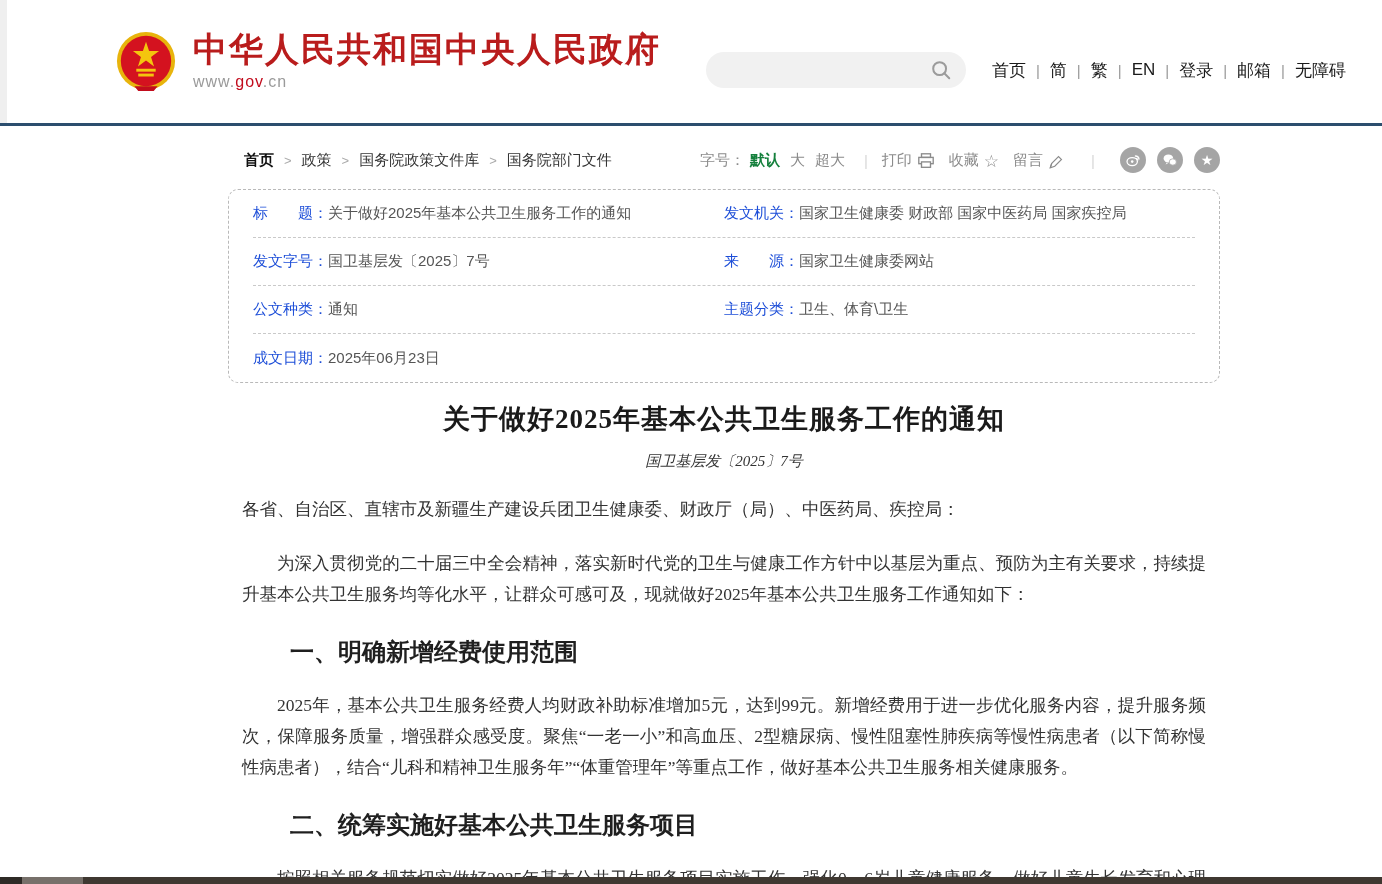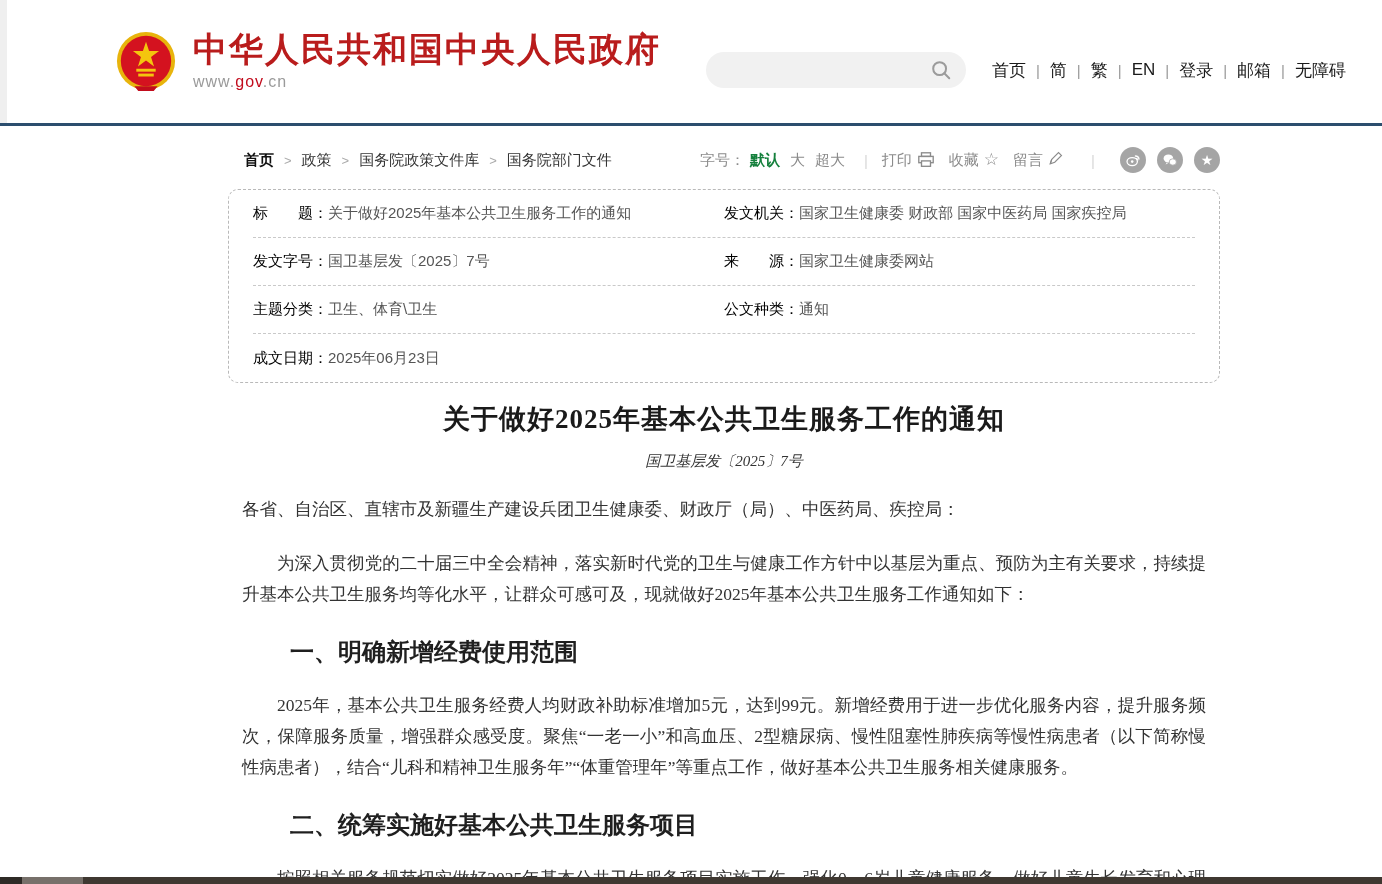--- a/index.html
+++ b/index.html
@@ -34,33 +34,33 @@
   .breadcrumb { font-size: 15px; color: #333; display: flex; align-items: center; }
   .breadcrumb .crumb { margin-right: 10px; cursor: pointer; }
   .breadcrumb .home { font-weight: bold; color: #111; margin-left: 16px; }
   .breadcrumb .gt { color: #aaa; margin-right: 10px; font-size: 13px; }
 
   .toolbar { display: flex; align-items: center; font-size: 15px; color: #8b8b8b; }
   .toolbar .lbl { }
   .size-opt { margin: 0 5px; cursor: pointer; }
   .size-default { color: #15803d; font-weight: bold; }
   .vsep { color: #d8d8d8; margin: 0 14px; }
-  .tool-item { display: flex; align-items: flex-start; margin-right: 14px; cursor: pointer; }
+  .tool-item { display: flex; align-items: flex-end; margin-right: 14px; cursor: pointer; }
   .tool-item .glyph { margin-left: 5px; display: inline-flex; }
   .star-glyph { font-size: 17px; color: #8b8b8b; line-height: 1; }
   .social-circle { width: 26px; height: 26px; border-radius: 50%; background: #a5a5a5;
     display: flex; align-items: center; justify-content: center; margin-left: 11px; cursor: pointer; }
   .social-circle .star-white { color: #fff; font-size: 14px; line-height: 1; }
 
   
   .meta-box { border: 1px dashed #b9b9b9; border-radius: 10px; margin-top: 15px; padding: 0 24px; }
   .meta-row { display: flex; border-bottom: 1px dashed #c9c9c9; height: 48px; align-items: center; }
   .meta-row:last-child { border-bottom: none; }
   .meta-cell { width: 50%; font-size: 15px; color: #555; display: flex; white-space: pre; }
-  .meta-label { color: #000000; }
+  .meta-label { color: #1d4ed8; }
   .meta-value { color: #555; }
 
   
   .article { margin-top: 18px; padding: 0 14px 40px 14px; }
   .doc-title { text-align: center; font-family: "Liberation Serif", serif; font-size: 27px;
     font-weight: bold; color: #1a1a1a; margin-top: 14px; letter-spacing: 1px; }
   .doc-number { text-align: center; font-family: "Liberation Serif", serif; font-style: italic;
     font-size: 15px; color: #333; margin-top: 15px; }
   .para { font-family: "Liberation Serif", serif; font-size: 17.5px; line-height: 31px;
     color: #333; text-align: justify; margin-top: 23px; }
@@ -191,22 +191,22 @@
   <section class="meta-box">
     <div class="meta-row">
       <div class="meta-cell"><span class="meta-label">标　　题：</span><span class="meta-value">关于做好2025年基本公共卫生服务工作的通知</span></div>
       <div class="meta-cell"><span class="meta-label">发文机关：</span><span class="meta-value">国家卫生健康委 财政部 国家中医药局 国家疾控局</span></div>
     </div>
     <div class="meta-row">
       <div class="meta-cell"><span class="meta-label">发文字号：</span><span class="meta-value">国卫基层发〔2025〕7号</span></div>
       <div class="meta-cell"><span class="meta-label">来　　源：</span><span class="meta-value">国家卫生健康委网站</span></div>
     </div>
     <div class="meta-row">
+      <div class="meta-cell"><span class="meta-label">公文种类：</span><span class="meta-value">通知</span></div>
       <div class="meta-cell"><span class="meta-label">主题分类：</span><span class="meta-value">卫生、体育\卫生</span></div>
-      <div class="meta-cell"><span class="meta-label">公文种类：</span><span class="meta-value">通知</span></div>
     </div>
     <div class="meta-row">
       <div class="meta-cell"><span class="meta-label">成文日期：</span><span class="meta-value">2025年06月23日</span></div>
       <div class="meta-cell"></div>
     </div>
   </section>
 
   <article class="article">
     <h1 class="doc-title">关于做好2025年基本公共卫生服务工作的通知</h1>
     <div class="doc-number">国卫基层发〔2025〕7号</div>

